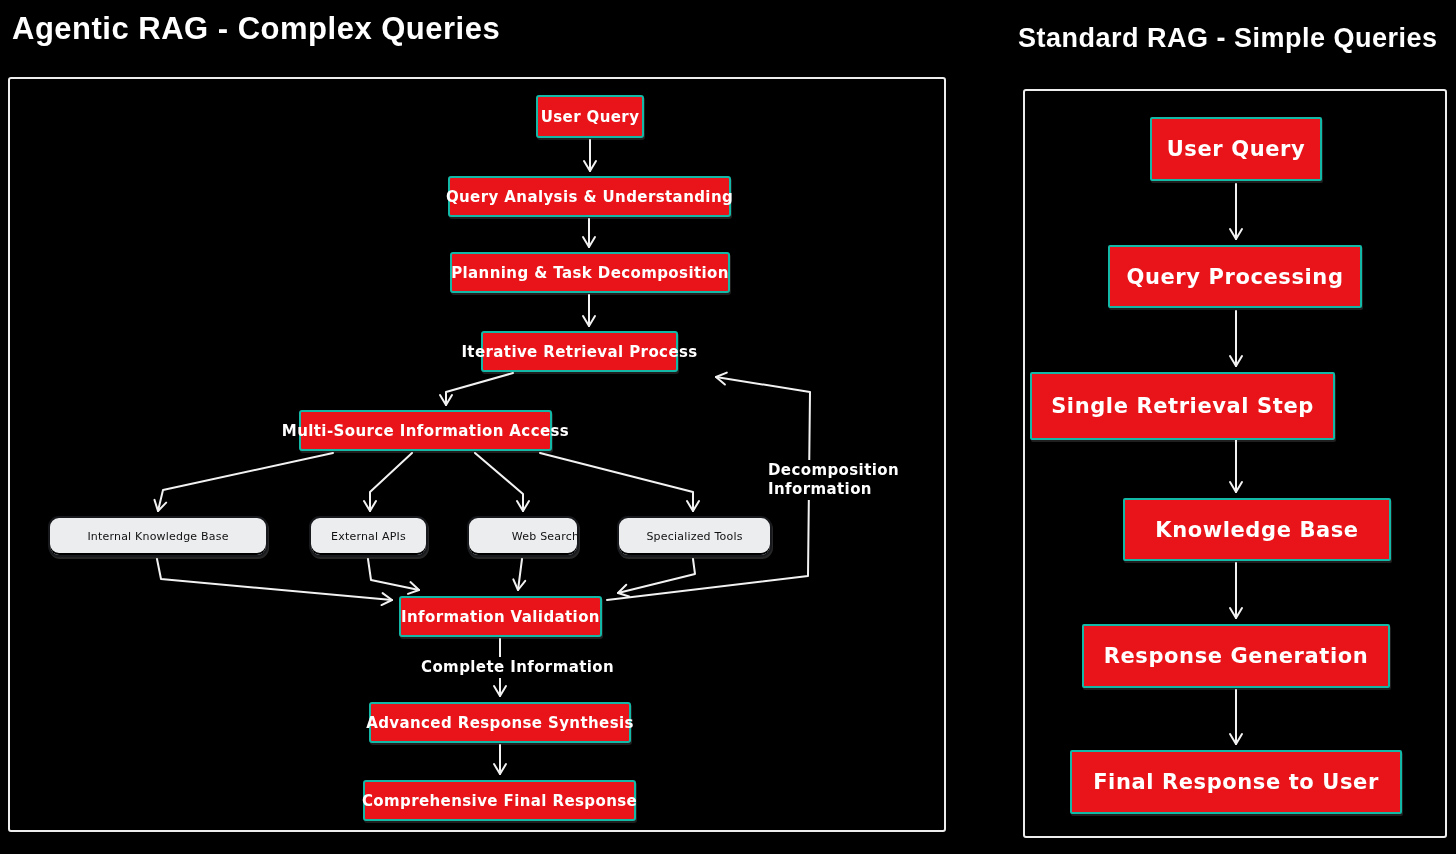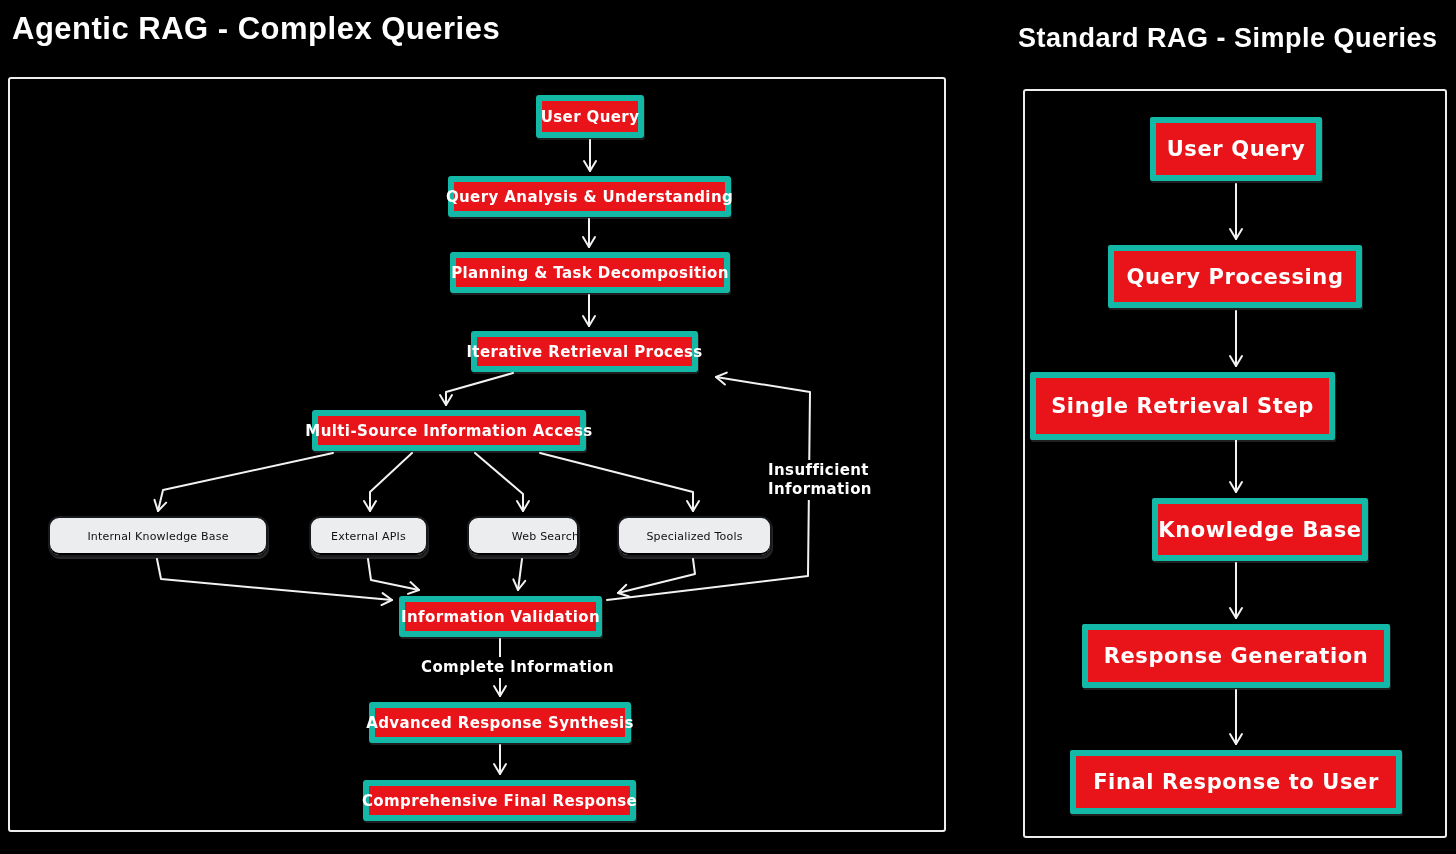--- a/index.html
+++ b/index.html
@@ -8,21 +8,21 @@
   .panel-title{position:absolute;color:#fff;font-family:"Liberation Sans",sans-serif;
          font-weight:600;letter-spacing:.5px;white-space:nowrap;}
   #title-left{left:12px;top:11px;font-size:31px;}
   #title-right{left:1018px;top:23px;font-size:27px;}
   .panel{position:absolute;border:2px solid #ededed;border-radius:3px;background:transparent;}
   #panel-left{left:8px;top:77px;width:934px;height:751px;}
   #panel-right{left:1023px;top:89px;width:420px;height:745px;}
   svg.edges{position:absolute;left:0;top:0;z-index:1;}
   .node{position:absolute;box-sizing:border-box;display:flex;align-items:center;justify-content:center;
         text-align:center;z-index:2;white-space:nowrap;}
-  .node.process{background:#e81419;border:6px solid #14b8a6;border-radius:3px;color:#fff;
+  .node.process{background:#e81419;border:2px solid #14b8a6;border-radius:3px;color:#fff;
         font-weight:700;font-size:15px;letter-spacing:.4px;
         box-shadow:1px 2px 0 rgba(255,255,255,.12);}
   .node.process.lg{font-size:21px;letter-spacing:.6px;border-radius:2px;}
   .node.source{background:#ecedef;border:2px solid #17191c;border-radius:11px;color:#111;
         font-weight:500;font-size:11px;letter-spacing:.2px;
         box-shadow:0 -2px 0 #000 inset, 1px 2px 0 rgba(255,255,255,.15);}
   .edge-label{position:absolute;z-index:3;background:#000;color:#fff;font-weight:700;
         font-size:15px;letter-spacing:.4px;line-height:19px;padding:1px 4px;white-space:nowrap;}
 </style>
 </head>
@@ -64,36 +64,36 @@
       <path d="M 1236 311 L 1236 366" marker-end="url(#arrow)"></path>
       <path d="M 1236 438 L 1236 492" marker-end="url(#arrow)"></path>
       <path d="M 1236 563 L 1236 618" marker-end="url(#arrow)"></path>
       <path d="M 1236 690 L 1236 744" marker-end="url(#arrow)"></path>
     </g>
   </svg>
 
   <div class="node process" style="left:536px;top:95px;width:108px;height:43px;">User Query</div>
   <div class="node process" style="left:450px;top:252px;width:280px;height:41px;">Planning &amp; Task Decomposition</div>
   <div class="node process" style="left:448px;top:176px;width:283px;height:41px;">Query Analysis &amp; Understanding</div>
-  <div class="node process" style="left:471px;top:331px;width:227px;height:41px;">Iterative Retrieval Process</div>
-  <div class="node process" style="left:312px;top:410px;width:274px;height:41px;text-align:center;">Multi-Source Information Access</div>
+  <div class="node process" style="left:481px;top:331px;width:197px;height:41px;">Iterative Retrieval Process</div>
+  <div class="node process" style="left:299px;top:410px;width:253px;height:41px;text-align:center;">Multi-Source Information Access</div>
   <div class="node source" style="left:48px;top:516px;width:220px;height:41px;">Internal Knowledge Base</div>
   <div class="node source" style="left:309px;top:516px;width:119px;height:41px;">External APIs</div>
   <div class="node source" style="left:467px;top:516px;width:112px;height:41px;padding-left:45px;">Web Search</div>
   <div class="node source" style="left:617px;top:516px;width:155px;height:41px;">Specialized Tools</div>
   <div class="node process" style="left:399px;top:596px;width:203px;height:41px;">Information Validation</div>
   <div class="node process" style="left:369px;top:702px;width:262px;height:41px;">Advanced Response Synthesis</div>
   <div class="node process" style="left:363px;top:780px;width:273px;height:41px;">Comprehensive Final Response</div>
 
   <div class="edge-label" style="left:417px;top:657px;">Complete Information</div>
   <div class="edge-label" style="left:764px;top:460px;">
-    <span style="display:block;">Insufficient</span>
+    <span style="display:block;">Decomposition</span>
     <span style="display:block;">Information</span>
   </div>
 
   <div class="node process lg" style="left:1150px;top:117px;width:172px;height:64px;">User Query</div>
   <div class="node process lg" style="left:1108px;top:245px;width:254px;height:63px;">Query Processing</div>
   <div class="node process lg" style="left:1030px;top:372px;width:305px;height:68px;">Single Retrieval Step</div>
-  <div class="node process lg" style="left:1152px;top:498px;width:216px;height:63px;">Knowledge Base</div>
+  <div class="node process lg" style="left:1123px;top:498px;width:268px;height:63px;">Knowledge Base</div>
   <div class="node process lg" style="left:1082px;top:624px;width:308px;height:64px;">Response Generation</div>
   <div class="node process lg" style="left:1070px;top:750px;width:332px;height:64px;">Final Response to User</div>
 
 </div>
 
 </body></html>

